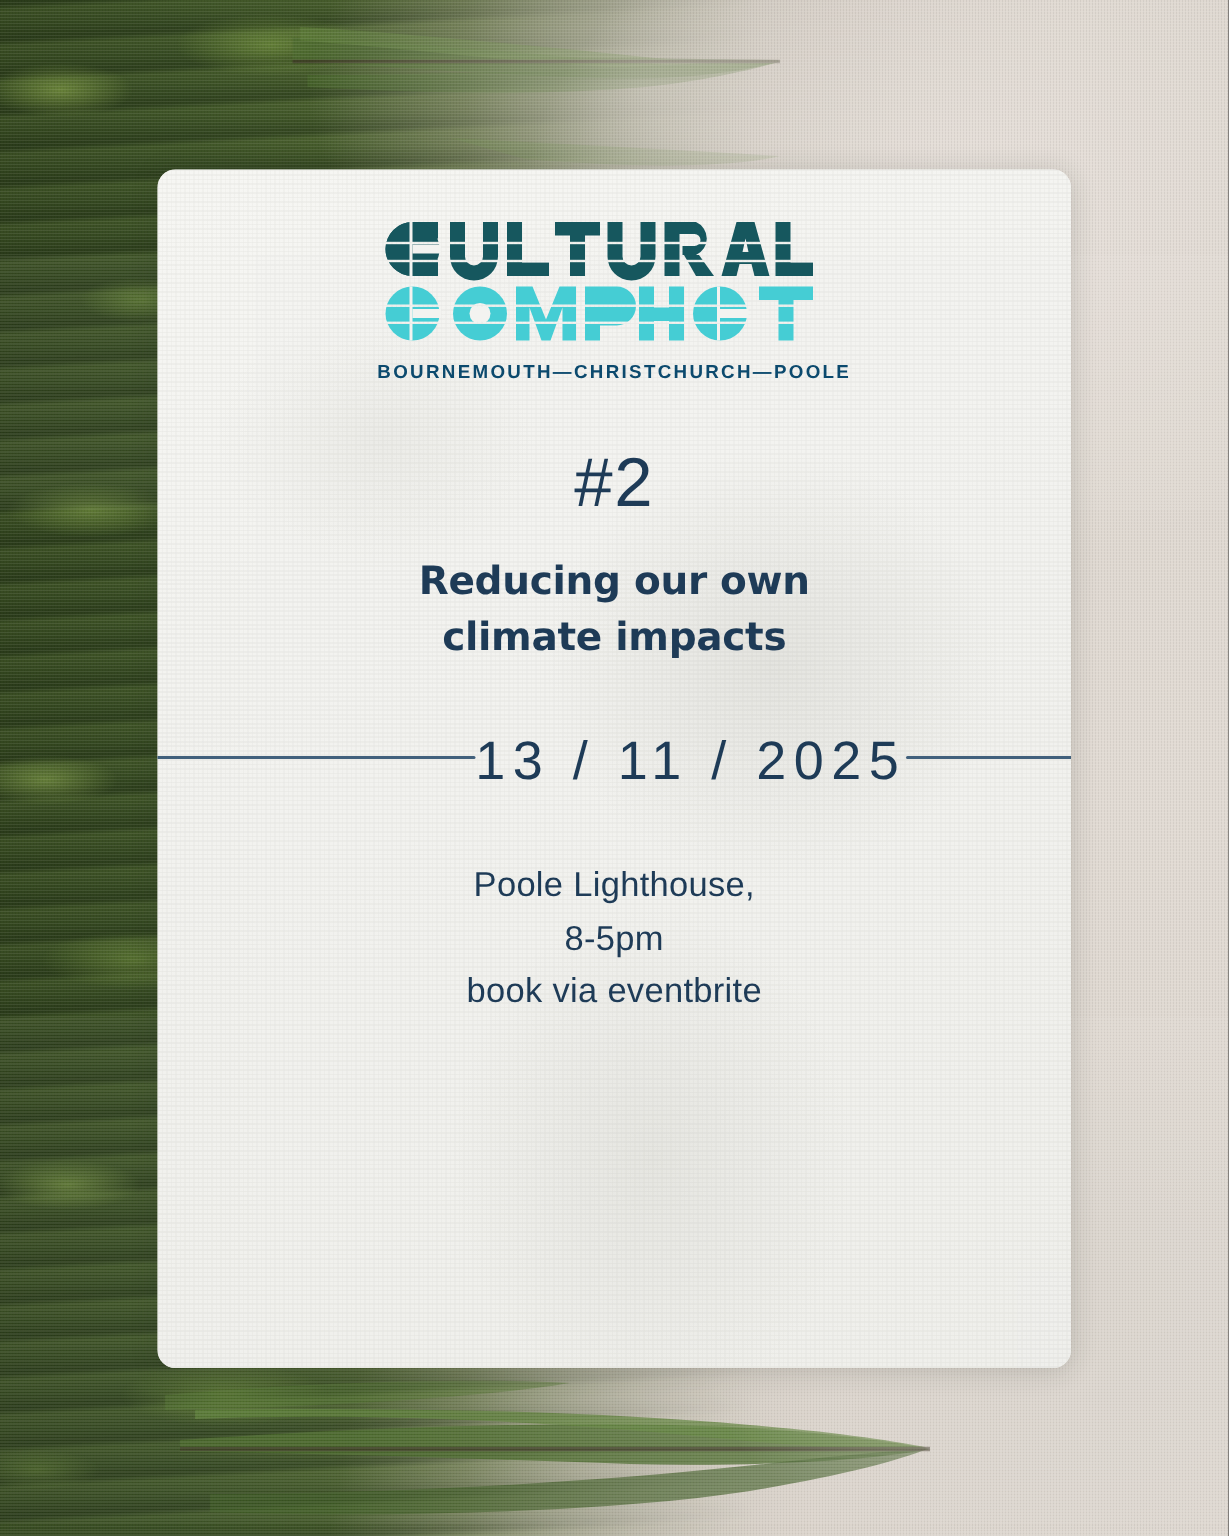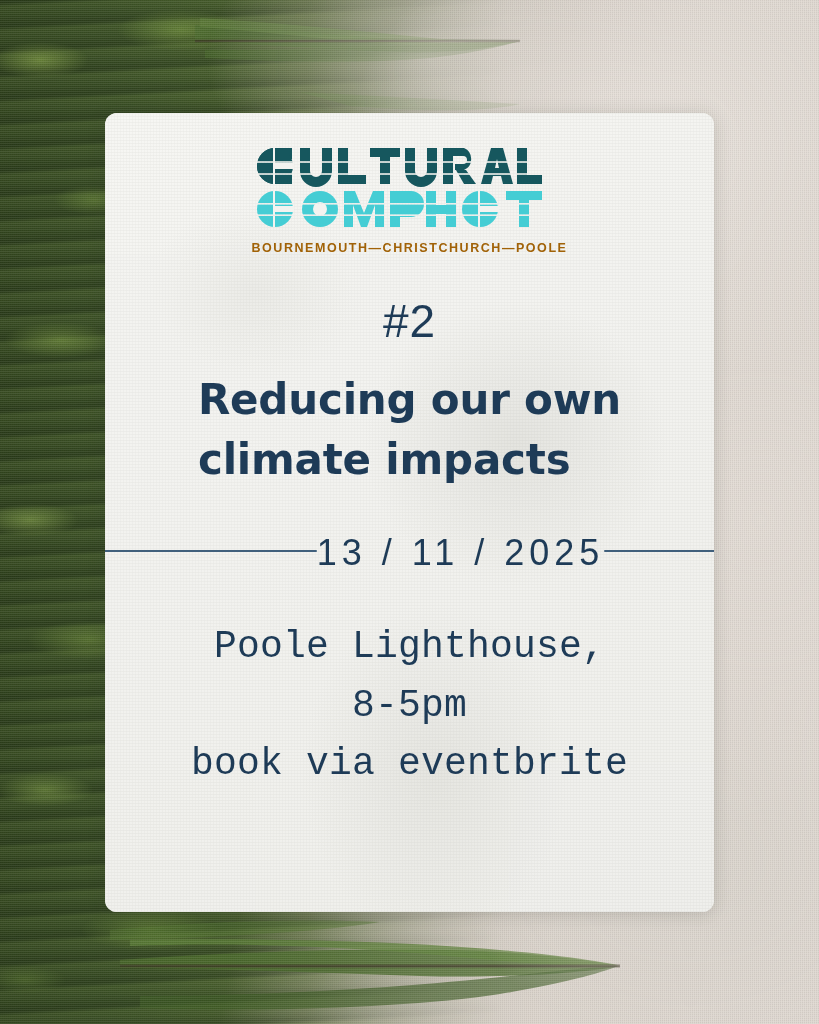--- a/index.html
+++ b/index.html
@@ -146,21 +146,21 @@
 
   
   .logo { width: 290px; display: block; }
   .logo-sub {
     margin-top: 6px;
     text-align: center;
     font-family: "Liberation Sans", sans-serif;
     font-weight: 700;
     font-size: 12.5px;
     letter-spacing: 1.55px;
-    color: #a16207;
+    color: #0c4a6e;
     white-space: nowrap;
   }
 
   
   .headline {
     margin-top: 40px;
     text-align: center;
     font-family: "Liberation Sans", sans-serif;
     font-weight: 300;
     font-size: 46px;
@@ -168,23 +168,24 @@
     letter-spacing: 2.4px;
     color: #1e3b57;
     text-transform: uppercase;
   }
   .headline .line { display: block; }
   .headline .line-issue { letter-spacing: 1px; }
 
   
   .subhead {
     margin-top: 22px;
+    text-align: center;
     font-family: "DejaVu Sans", sans-serif;
     font-weight: 700;
-    font-size: 42px;
+    font-size: 26px;
     line-height: 1.42;
     letter-spacing: -0.2px;
     color: #1e3b57;
   }
   .subhead .line { display: block; }
 
   
   .date-block {
     margin-top: 22px;
     display: flex;
@@ -201,23 +202,23 @@
     letter-spacing: 5px;
     color: #1e3b57;
     padding: 20px 0 16px 0;
     white-space: nowrap;
   }
 
   
   .venue {
     margin-top: 28px;
     text-align: center;
-    font-family: Liberation Mono, monospace;
+    font-family: Liberation Sans, sans-serif;
     font-weight: 400;
-    font-size: 38px;
+    font-size: 23px;
     line-height: 1.55;
     letter-spacing: .2px;
     color: #1e3b57;
   }
   .venue .line { display: block; }
 </style>
 </head>
 <body>
 
 <div class="poster">

